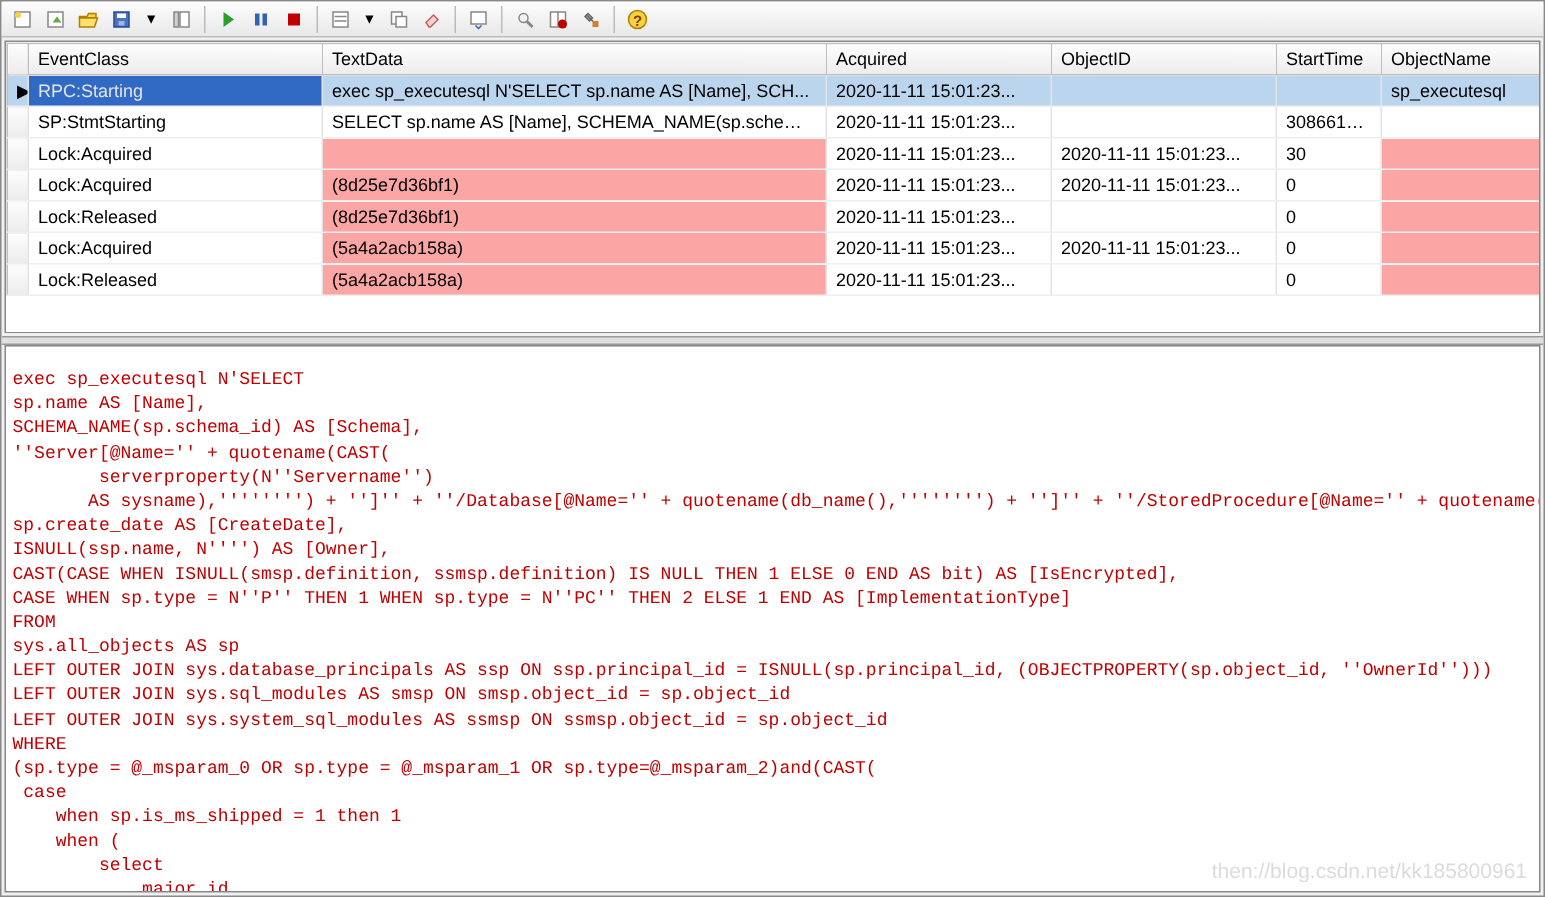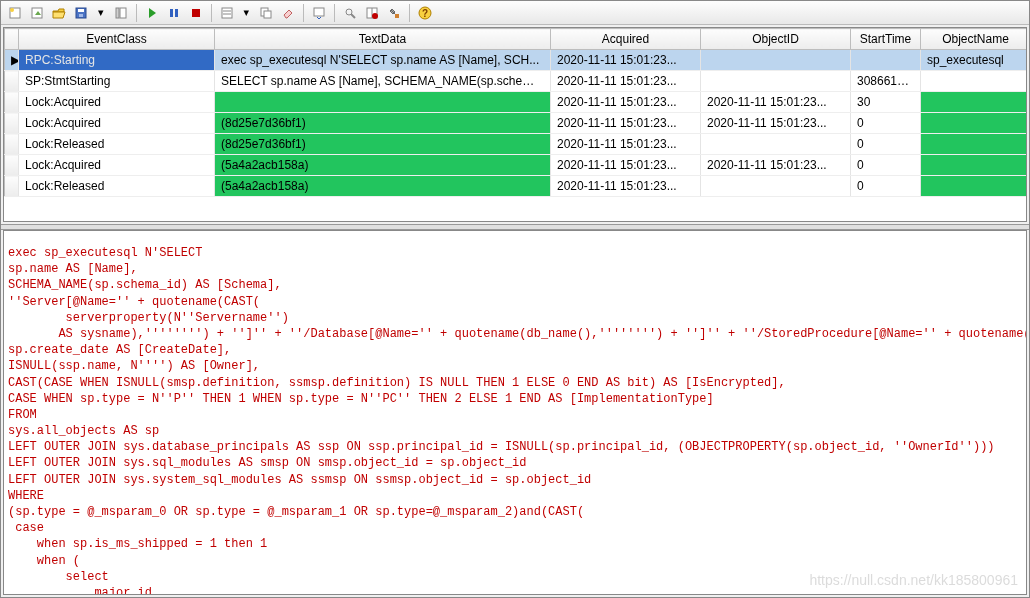--- a/index.html
+++ b/index.html
@@ -50,37 +50,37 @@
   }
   table.grid {
     border-collapse: collapse;
     width: 100%;
     table-layout: fixed;
     font-size: 12px;
   }
   .grid th {
     background: linear-gradient(#fdfdfd, #ececec);
     border: 1px solid #bdbdbd;
-    text-align: center;
+    text-align: left;
     padding: 3px 6px;
     font-weight: normal;
     position: sticky; top: 0;
   }
   .grid td {
     border-right: 1px solid #e4e4e4;
     border-bottom: 1px solid #eee;
     padding: 3px 6px;
     white-space: nowrap;
     overflow: hidden;
     text-overflow: ellipsis;
   }
   .grid td.num { text-align: left; }
   .grid tr.sel td { background: #bcd5ee; }
   .grid td.selcell { background: #316ac5 !important; color: #e5e5e5; }
-  .grid td.shade { background: #22c55e; }
+  .grid td.shade { background: #fca5a5; }
   .rowhdr { width: 14px; background: linear-gradient(#fdfdfd,#ececec); border:1px solid #bdbdbd; }
   .split {
     height: 6px;
     background: #e0e0e0;
     border-top: 1px solid #999;
     border-bottom: 1px solid #999;
     cursor: row-resize;
   }
   .detail {
     flex: 1;
@@ -336,13 +336,13 @@
             minor_id = 0 and
             class = 1 and
             name = N''microsoft_database_tools_support'')
         is not null then 1
     else 0
 end
           AS bit)=@_msparam_3)
 ORDER BY
 [Schema] ASC,[Name] ASC',N'@_msparam_0 nvarchar(4000),@_msparam_1 nvarchar(4000),@_msparam_2 nvarchar(4000),@_msparam_3 nvarchar(4000)',@_msparam_0=N'P',@_msparam_1=N'RF',</pre>
 
-<div class="watermark">https://null.csdn.net/kk185800961</div>
+<div class="watermark">then://blog.csdn.net/kk185800961</div>
 
 </body></html>

